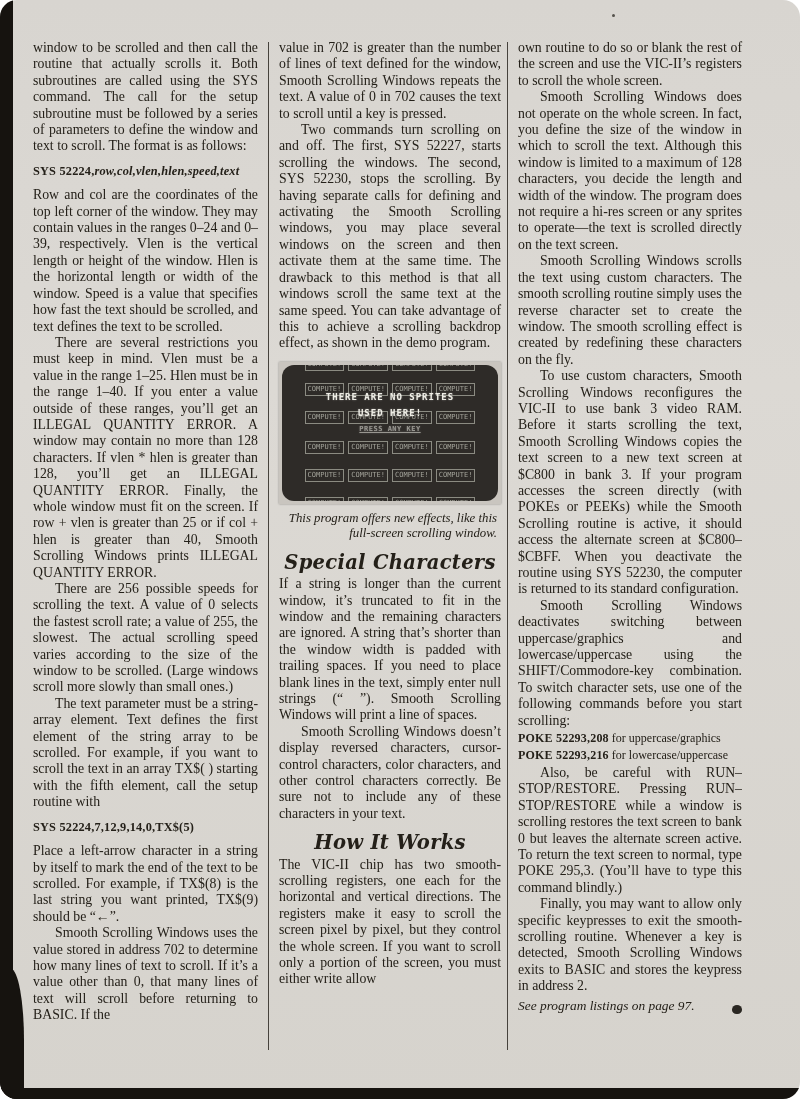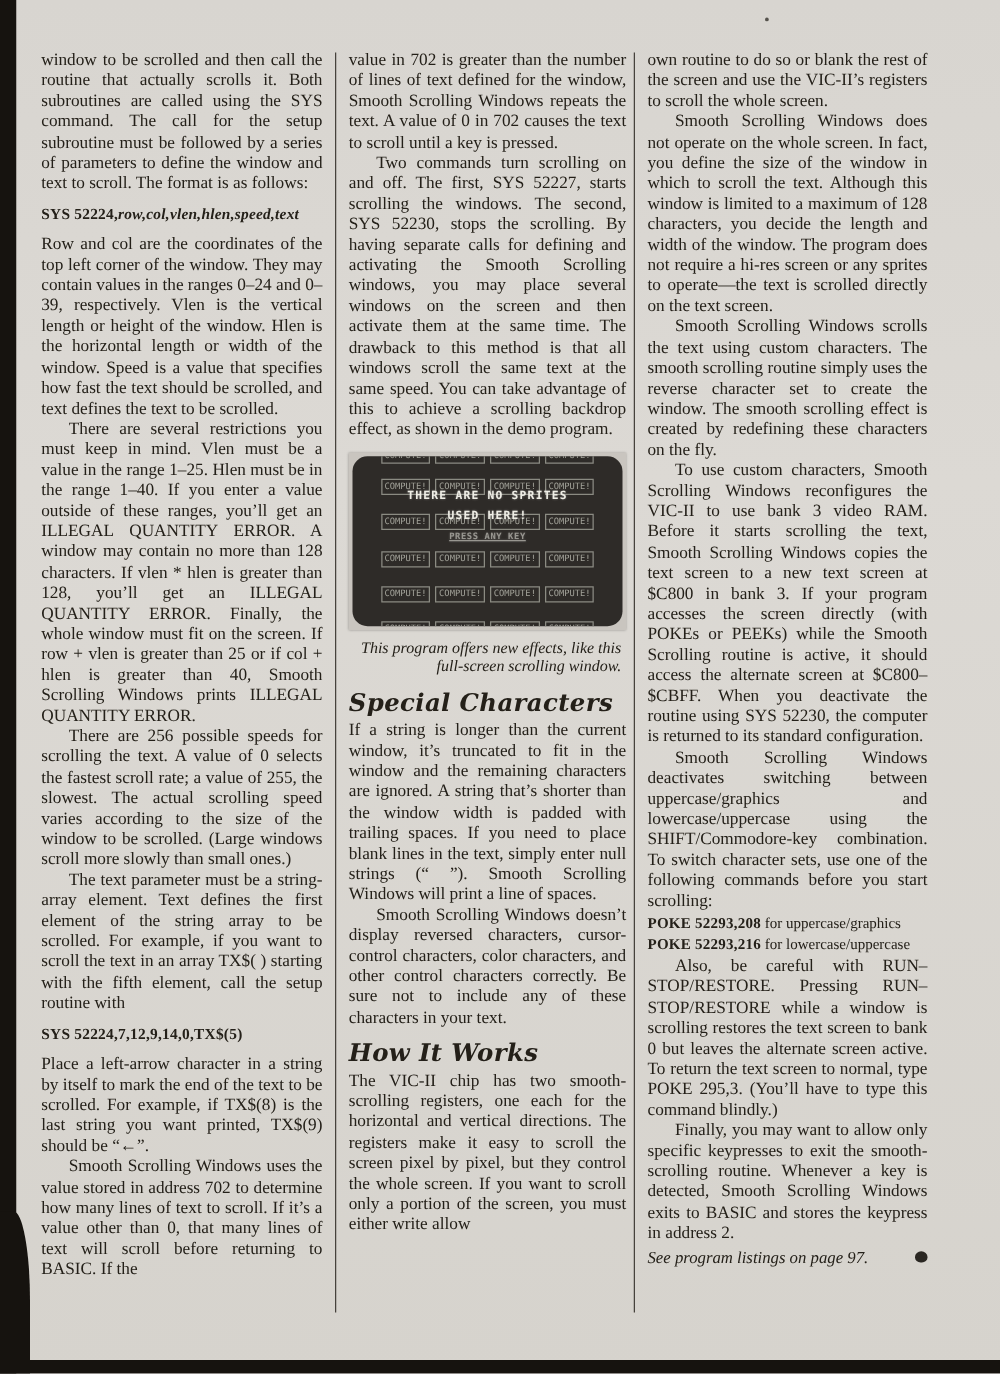--- a/index.html
+++ b/index.html
@@ -1,51 +1,51 @@
 <!DOCTYPE html>
 <html><head>
 <meta charset="utf-8">
 <style>
   html,body{margin:0;padding:0;}
   .page{position:relative;width:800px;height:1099px;overflow:hidden;
         background:linear-gradient(180deg,#d8d5d0 0%,#dcd9d4 35%,#d6d3cd 100%);
-        font-family:"Liberation Serif","DejaVu Serif",serif;color:#242019;}
+        font-family:"Liberation Serif","DejaVu Serif",serif;color:#242019;border-radius:17px;}
   .scan-edge-left{position:absolute;left:0;top:0;width:13px;height:100%;background:#16130f;}
   .scan-edge-bottom{position:absolute;left:0;bottom:0;width:100%;height:11px;background:#16130f;}
   .scan-corner{position:absolute;left:0;bottom:0;width:24px;height:130px;background:#16130f;border-radius:0 55% 0 0;}
   .speck{position:absolute;left:612px;top:14px;width:3px;height:3px;background:#55524c;border-radius:50%;}
   .col{position:absolute;top:40px;text-align:justify;font-size:13.8px;line-height:16.4px;}
   #col1{left:33px;width:225px;}
   #col2{left:279px;width:222px;}
   #col3{left:518px;width:224px;}
   .col-rule{position:absolute;top:42px;width:1px;height:1008px;background:#46423c;}
   #rule1{left:268px;}
   #rule2{left:507px;}
   p{margin:0;}
   p.ind{text-indent:22px;}
   .code-line{margin:8px 0;font-size:12.3px;font-weight:bold;text-align:left;letter-spacing:0.2px;}
   .code-italic{font-style:italic;}
-  .sec-heading{font-size:19.5px;font-weight:bold;font-style:italic;margin:13px 0 5px;text-align:left;
+  .sec-heading{font-size:19.5px;font-weight:bold;font-style:italic;margin:13px 0 5px;text-align:center;
                font-family:"DejaVu Serif","Liberation Serif",serif;letter-spacing:0.3px;}
   .figure{margin:10px 0 0;}
   .photo{background:#c9c5bf;padding:3px;box-shadow:0 0 2px rgba(0,0,0,0.35);}
   .crt{position:relative;height:136px;background:#2e2b28;border-radius:12px;overflow:hidden;}
   .crt-row{position:absolute;left:0;right:0;display:flex;justify-content:center;gap:4px;}
   .r1{top:-7px;} .r2{top:18px;} .r3{top:46px;} .r4{top:76px;} .r5{top:104px;} .r6{top:132px;}
   .badge{font-family:"DejaVu Sans Mono",monospace;font-size:7px;line-height:9px;color:#a3a39a;
          border:1px solid #8b8b82;padding:1px 2px;white-space:nowrap;}
   .overlay{position:absolute;left:0;right:0;text-align:center;font-family:"DejaVu Sans Mono",monospace;
            font-weight:bold;color:#efeee6;text-shadow:0 0 2px rgba(255,255,255,0.4);}
   .ov1{top:24px;font-size:9px;letter-spacing:1px;}
   .ov2{top:40px;font-size:9px;letter-spacing:1px;}
   .ov3{top:56px;font-size:7px;opacity:0.55;letter-spacing:0.5px;text-decoration:underline;}
   .caption{font-style:italic;font-size:12.8px;line-height:15.5px;margin:7px 4px 0;text-align:right;}
   .poke-line{margin:1px 0;font-size:12px;text-align:left;white-space:nowrap;}
   .poke-code{font-weight:bold;letter-spacing:0.2px;}
-  .footer-line{display:flex;justify-content:space-between;align-items:center;font-style:italic;
+  .footer-line{display:flex;justify-content:space-between;align-items:flex-end;font-style:italic;
                font-size:13.4px;margin-top:3px;}
   .bug-icon{width:10px;height:9px;background:#2a2722;border-radius:50% 50% 45% 45%;flex:0 0 auto;margin-left:6px;}
 </style>
 </head>
 <body>
 
 <div class="page">
 
   <div class="scan-edge-left"></div>
   <div class="scan-corner"></div>

